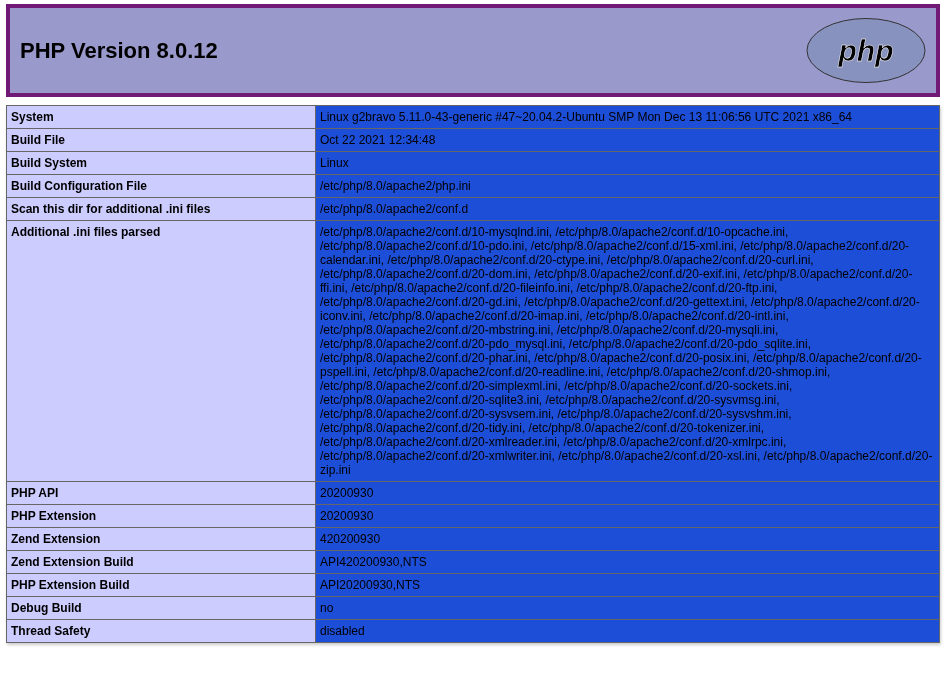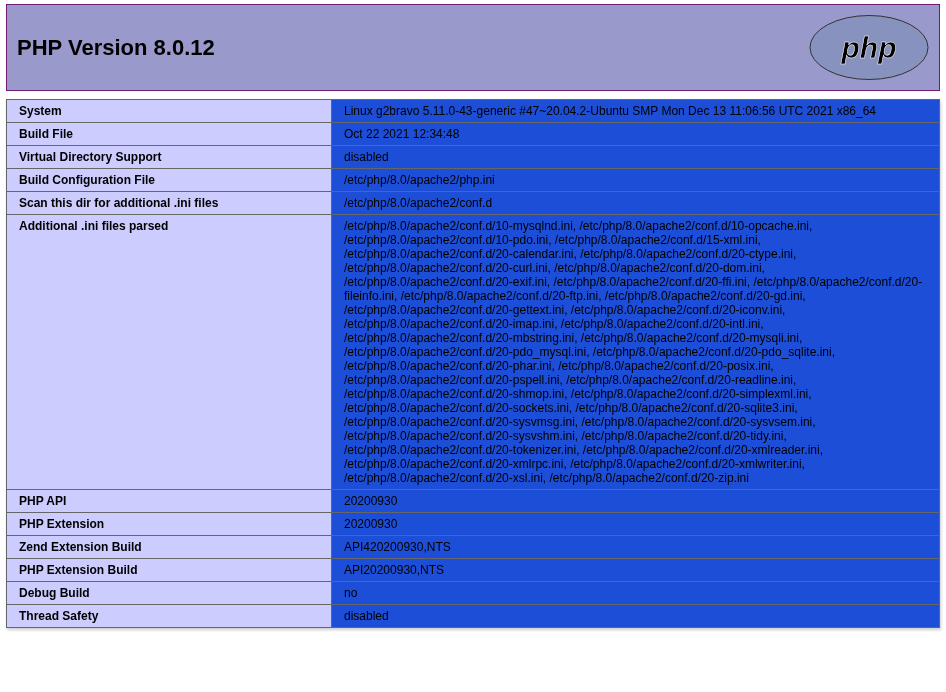--- a/index.html
+++ b/index.html
@@ -8,21 +8,21 @@
       font-family: sans-serif;
       font-size: 12px;
       background: #fff;
     }
     .center {
       width: 934px;
       margin: 0 auto;
       padding: 4px;
     }
     .header-box {
-      border: 1px solid #701a75;
+      border: 4px solid #701a75;
       background: #9999cc;
       padding: 9px 10px;
       margin-bottom: 8px;
       display: flex;
       align-items: center;
       justify-content: space-between;
     }
     .header-box h1 {
       margin: 0;
       font-size: 22px;
@@ -41,21 +41,21 @@
       height: 67px;
     }
     table.info {
       width: 100%;
       border-collapse: collapse;
       box-shadow: 1px 2px 3px #ccc;
       margin-bottom: 8px;
     }
     table.info td {
       border: 1px solid #666;
-      padding: 4px 12px;
+      padding: 4px 4px;
       vertical-align: baseline;
       font-size: 12px;
     }
     td.e {
       background: #ccccff;
       font-weight: bold;
       width: 300px;
     }
     td.v {
       background: #1d4ed8;
@@ -80,22 +80,22 @@
     <tbody>
         <tr>
           <td class="e">System</td>
           <td class="v">Linux g2bravo 5.11.0-43-generic #47~20.04.2-Ubuntu SMP Mon Dec 13 11:06:56 UTC 2021 x86_64</td>
         </tr>
         <tr>
           <td class="e">Build File</td>
           <td class="v">Oct 22 2021 12:34:48</td>
         </tr>
         <tr>
-          <td class="e">Virtual Directory Support</td>
-          <td class="v">disabled</td>
+          <td class="e">Build System</td>
+          <td class="v">Linux</td>
         </tr>
         <tr>
           <td class="e">Build Configuration File</td>
           <td class="v">/etc/php/8.0/apache2/php.ini</td>
         </tr>
         <tr>
           <td class="e">Scan this dir for additional .ini files</td>
           <td class="v">/etc/php/8.0/apache2/conf.d</td>
         </tr>
         <tr>
@@ -104,20 +104,24 @@
         </tr>
         <tr>
           <td class="e">PHP API</td>
           <td class="v">20200930</td>
         </tr>
         <tr>
           <td class="e">PHP Extension</td>
           <td class="v">20200930</td>
         </tr>
         <tr>
+          <td class="e">Zend Extension</td>
+          <td class="v">420200930</td>
+        </tr>
+        <tr>
           <td class="e">Zend Extension Build</td>
           <td class="v">API420200930,NTS</td>
         </tr>
         <tr>
           <td class="e">PHP Extension Build</td>
           <td class="v">API20200930,NTS</td>
         </tr>
         <tr>
           <td class="e">Debug Build</td>
           <td class="v">no</td>

